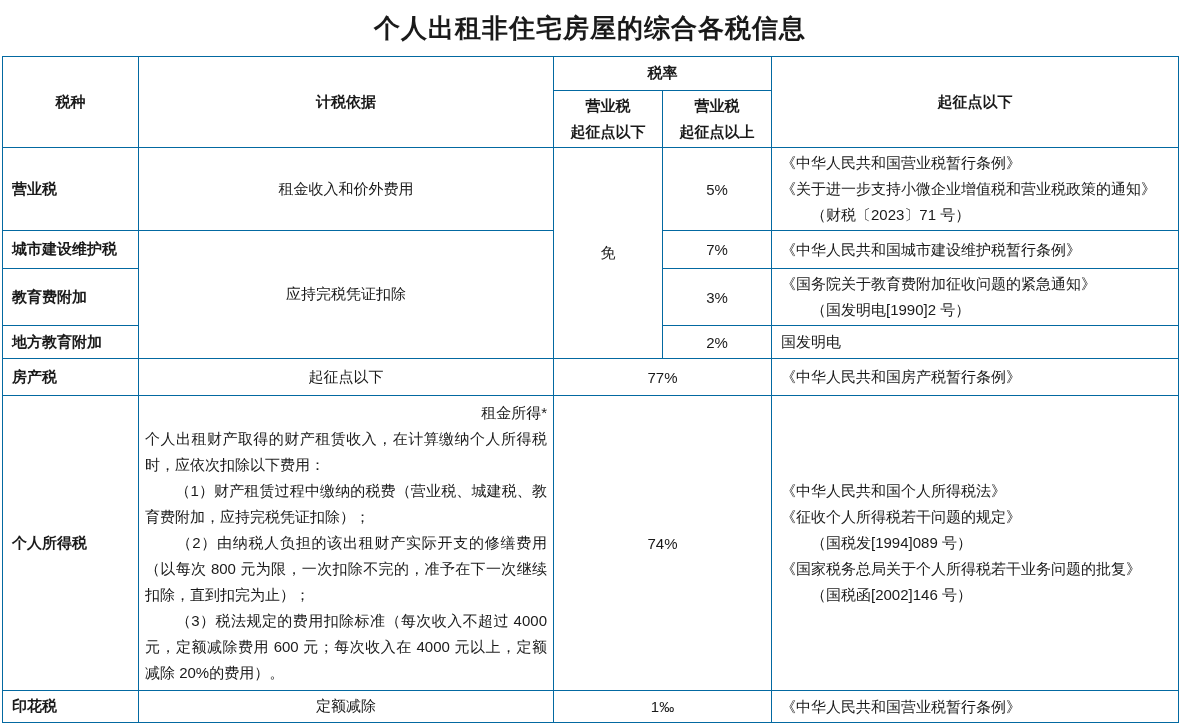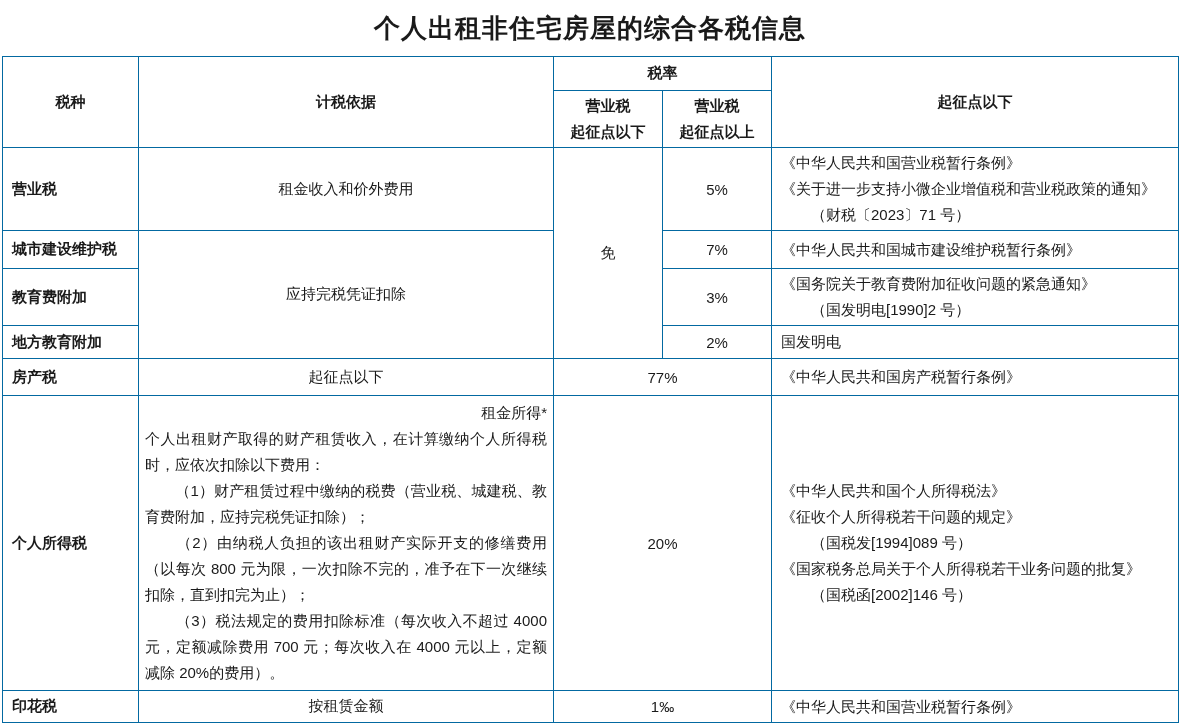--- a/index.html
+++ b/index.html
@@ -123,30 +123,30 @@
     <td class="legal">《中华人民共和国房产税暂行条例》</td>
   </tr>
 
   <tr class="r6">
     <td class="tax-name">个人所得税</td>
     <td class="basis-cell">
       <div class="basis-title">租金所得*</div>
       <div class="basis-body">个人出租财产取得的财产租赁收入，在计算缴纳个人所得税时，应依次扣除以下费用：
 　　（1）财产租赁过程中缴纳的税费（营业税、城建税、教育费附加，应持完税凭证扣除）；
 　　（2）由纳税人负担的该出租财产实际开支的修缮费用（以每次 800 元为限，一次扣除不完的，准予在下一次继续扣除，直到扣完为止）；
-　　（3）税法规定的费用扣除标准（每次收入不超过 4000 元，定额减除费用 700 元；每次收入在 4000 元以上，定额减除 20%的费用）。</div>
+　　（3）税法规定的费用扣除标准（每次收入不超过 4000 元，定额减除费用 600 元；每次收入在 4000 元以上，定额减除 20%的费用）。</div>
     </td>
-    <td class="centered" colspan="2">20%</td>
+    <td class="centered" colspan="2">74%</td>
     <td class="legal">《中华人民共和国个人所得税法》
 《征收个人所得税若干问题的规定》
 　　（国税发[1994]089 号）
 《国家税务总局关于个人所得税若干业务问题的批复》
 　　（国税函[2002]146 号）</td>
   </tr>
 
   <tr class="r7">
     <td class="tax-name">印花税</td>
-    <td class="centered">按租赁金额</td>
+    <td class="centered">定额减除</td>
     <td class="centered" colspan="2">1‰</td>
     <td class="legal">《中华人民共和国营业税暂行条例》</td>
   </tr>
 </tbody>
   </table>
 
 </body></html>

